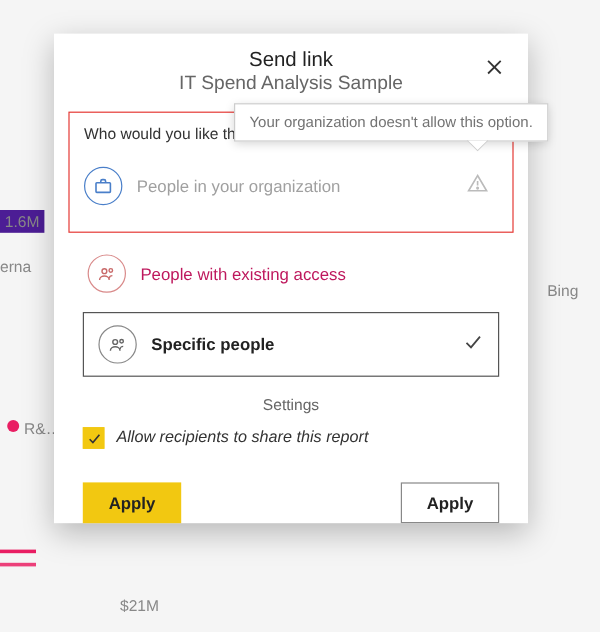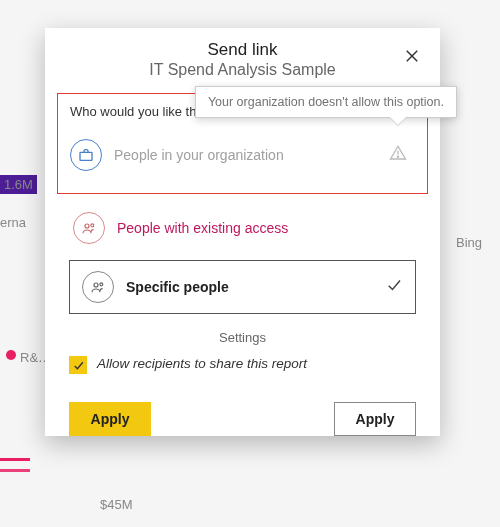--- a/index.html
+++ b/index.html
@@ -212,21 +212,21 @@
   </style>
 </head>
 <body>
 
 <div class="bg-hint left1">1.6M</div>
 <div class="bg-hint left2">erna</div>
 <div class="bg-pink-dot"></div>
 <div class="bg-hint left3" style="left:20px">R&amp;…</div>
 <div class="bg-hint right1">Bing</div>
 <div class="bg-pink-bar"></div>
-<div class="bg-hint bottom">$45M</div>
+<div class="bg-hint bottom">$21M</div>
 
 <div class="dialog">
   <div class="dialog-header">
     <div class="dialog-title">Send link</div>
     <div class="dialog-subtitle">IT Spend Analysis Sample</div>
     <div class="close-btn">
       <span>
         <svg viewBox="0 0 24 24" fill="none" stroke="#333" stroke-width="2">
             <line x1="5" y1="5" x2="19" y2="19"></line>
             <line x1="19" y1="5" x2="5" y2="19"></line>

